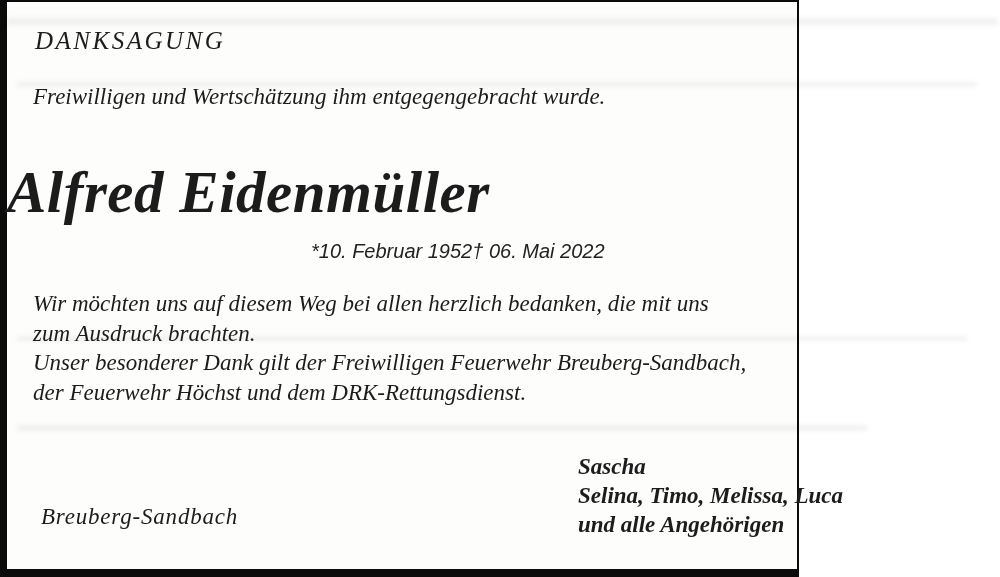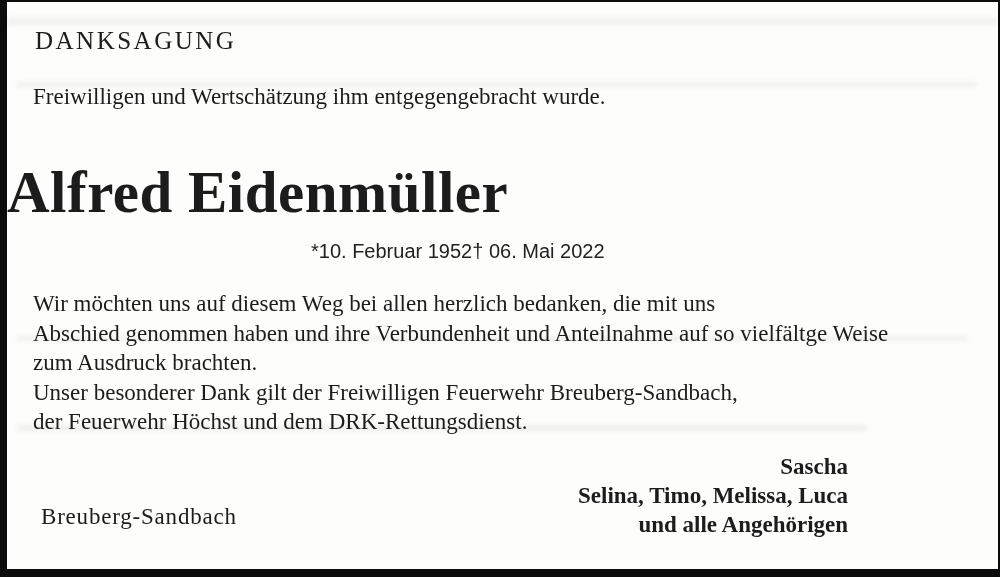--- a/index.html
+++ b/index.html
@@ -4,28 +4,29 @@
 <style>
   html, body { margin: 0; padding: 0; }
   body {
     width: 1000px; height: 577px;
     background: #ffffff;
     font-family: "Liberation Serif", serif;
     overflow: hidden;
   }
   .page {
     position: relative;
-    width: 1000px; height: 577px;
+    width: 799px; height: 577px;
     box-sizing: border-box;
     background: var(--background, #fdfdfc);
     border-left: 7px solid var(--border, #0b0b0b);
     border-bottom: 8px solid var(--border, #0b0b0b);
     border-top: 2px solid var(--border, #0b0b0b);
     border-right: 2px solid var(--border, #0b0b0b);
     color: var(--text, #1c1c1c);
+    font-style: italic;
   }
   .page > div, .page > h1 { position: absolute; margin: 0; }
 
   .streak { background: rgba(0,0,0,0.05); filter: blur(2px); pointer-events: none; }
   .s1 { left: 0;   top: 16px;  width: 991px; height: 7px; }
   .s2 { left: 10px; top: 80px;  width: 960px; height: 5px; }
   .s3 { left: 10px; top: 334px; width: 950px; height: 5px; }
   .s4 { left: 10px; top: 423px; width: 850px; height: 6px; }
 
   .heading {
@@ -56,21 +57,20 @@
   .thanks {
     left: 26px; top: 287px;
     font-size: 23px; line-height: 29.6px;
     white-space: nowrap;
   }
   .signature {
     left: 571px; top: 450px;
     font-size: 23px; font-weight: 700;
     line-height: 29px;
     white-space: nowrap;
-    text-align: right;
   }
   .place {
     left: 34px; top: 502px;
     font-size: 23px; letter-spacing: 0.8px;
     white-space: nowrap;
   }
 </style>
 </head>
 <body>
 
@@ -89,21 +89,20 @@
 
   <div class="name">Alfred Eidenmüller</div>
 
   <div class="dates">
     <span>*10. Februar 1952</span>
     <span>† 06. Mai 2022</span>
   </div>
 
   <div class="thanks">
     <div>Wir möchten uns auf diesem Weg bei allen herzlich bedanken, die mit uns</div>
-    <div>Abschied genommen haben und ihre Verbundenheit und Anteilnahme auf so vielfältge Weise</div>
     <div>zum Ausdruck brachten.</div>
     <div>Unser besonderer Dank gilt der Freiwilligen Feuerwehr Breuberg-Sandbach,</div>
     <div>der Feuerwehr Höchst und dem DRK-Rettungsdienst.</div>
   </div>
 
   <div class="signature">
     <div>Sascha</div>
     <div>Selina, Timo, Melissa, Luca</div>
     <div>und alle Angehörigen</div>
   </div>

